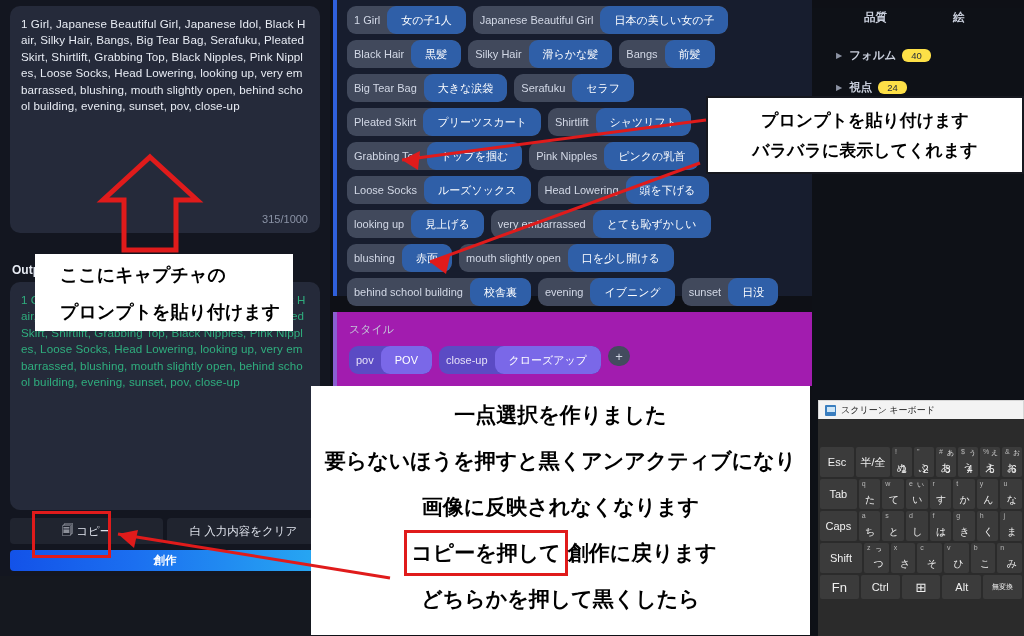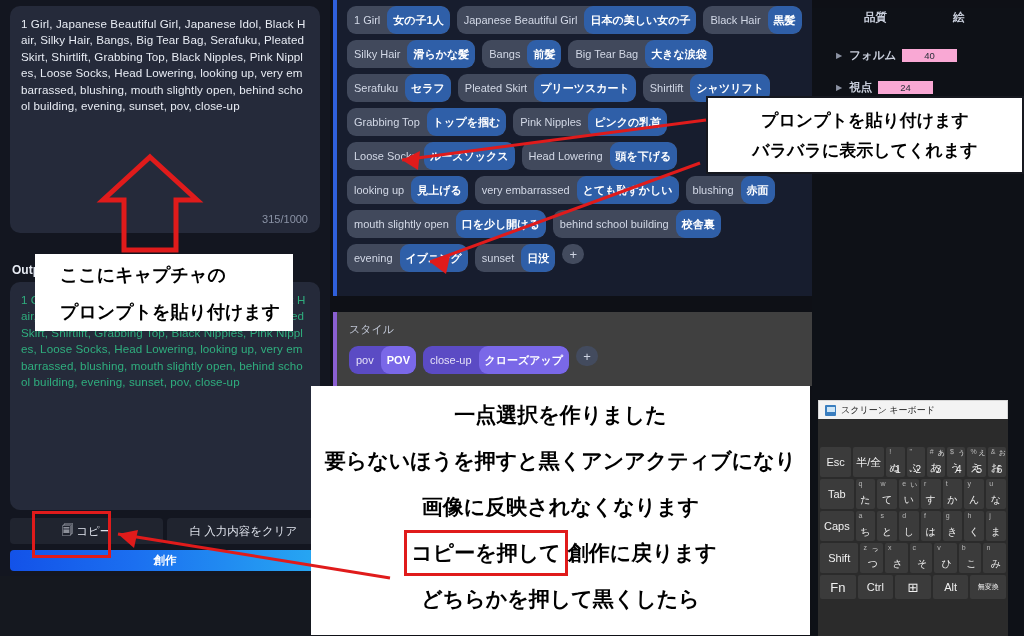--- a/index.html
+++ b/index.html
@@ -70,34 +70,34 @@
   .chips { display: flex; flex-wrap: wrap; gap: 6px 7px; align-content: flex-start; }
   .chip {
     display: inline-flex; align-items: stretch; border-radius: 9px;
     overflow: hidden; height: 28px; background: #41495c;
   }
   .chip .en {
     display: flex; align-items: center; padding: 0 7px;
     color: #d2d8e6; font-size: 11px; white-space: nowrap;
   }
   .chip .ja {
-    display: flex; align-items: center; padding: 0 6px;
-    background: #2f5fa8; color: #ffffff; font-size: 11px; font-weight: bold;
+    display: flex; align-items: center; padding: 0 14px;
+    background: #2f5fa8; color: #ffffff; font-size: 11px; font-weight: normal;
     white-space: nowrap; border-radius: 9px;
   }
   .chip-add {
     display: inline-flex; align-items: center; justify-content: center;
     width: 22px; height: 20px; border-radius: 10px;
     background: #434b5e; color: #cfd5e3; font-size: 13px;
   }
 
   
   .style-panel {
     position: absolute; left: 333px; top: 312px; width: 479px; height: 74px;
-    background: #404040; border-left: 4px solid #8a5fd0;
+    background: #a21caf; border-left: 4px solid #8a5fd0;
     padding: 10px 10px 8px 12px;
   }
   .style-title { color: #c3c9d8; font-size: 11px; margin-bottom: 9px; }
   .chip-p { background: #5b4bc4; }
   .chip-p .en { color: #e4e0f8; }
   .chip-p .ja { background: #7a68e8; color: #fff; }
 
   
   .right-col {
     position: absolute; left: 812px; top: 8px; width: 212px; height: 636px;
@@ -110,26 +110,26 @@
   .rs-heads span:nth-child(1) { margin-left: 52px; }
   .rs-heads span:nth-child(2) { margin-left: 66px; }
   .rs-row {
     position: absolute; left: 24px; display: flex; align-items: center; gap: 6px;
     color: #c9cfdc; font-size: 11.5px; font-weight: bold;
   }
   .rs-row .tri {
     color: #8d94a4; font-size: 8px; margin-right: 1px;
   }
   .rs-badge {
-    background: #f9a8d4; color: #2a2f3a; font-size: 9.5px;
-    border-radius: 0; padding: 1px 22px; font-weight: normal;
+    background: #fde047; color: #2a2f3a; font-size: 9.5px;
+    border-radius: 6px; padding: 1px 9px; font-weight: normal;
   }
 
   
-  .osk { position: absolute; left: 818px; top: 400px; width: 190px; height: 236px; }
+  .osk { position: absolute; left: 818px; top: 400px; width: 206px; height: 236px; }
   .osk-title {
     height: 19px; background: #f3f3f3; display: flex; align-items: center;
     gap: 5px; padding-left: 6px; border: 1px solid #d6d6d6; border-bottom: none;
   }
   .osk-ico {
     width: 11px; height: 11px; background: #3a7ebf; border-radius: 1px;
     position: relative; flex: none;
   }
   .osk-ico::after {
     content: ""; position: absolute; left: 1.5px; top: 2.5px;

